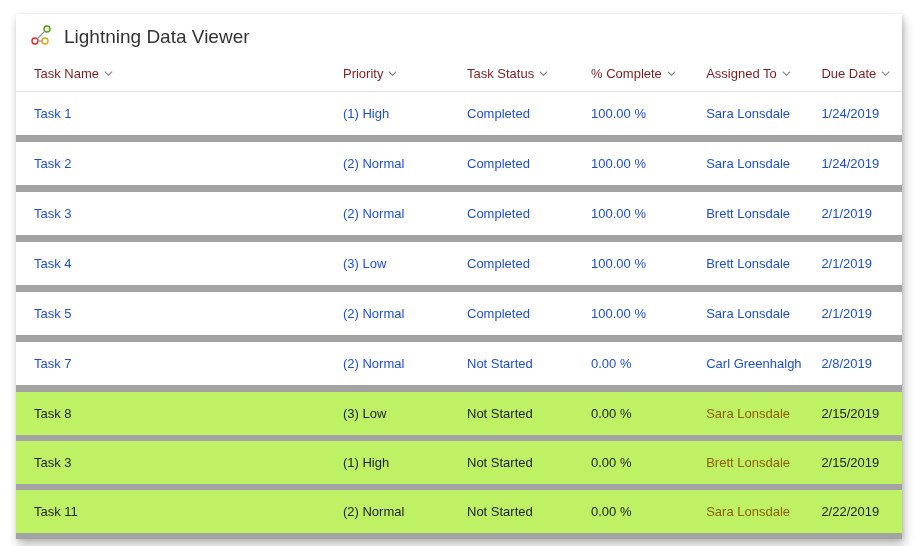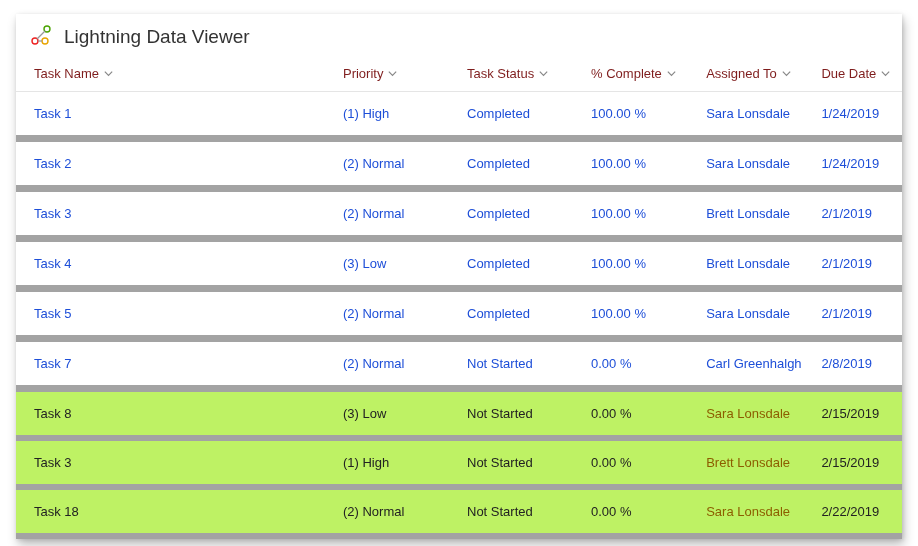--- a/index.html
+++ b/index.html
@@ -214,21 +214,21 @@
         </tr>
         <tr class="body-row highlight">
           <td>Task 3</td>
           <td>(1) High</td>
           <td>Not Started</td>
           <td>0.00 %</td>
           <td class="assigned">Brett Lonsdale</td>
           <td>2/15/2019</td>
         </tr>
         <tr class="body-row highlight">
-          <td>Task 18</td>
+          <td>Task 11</td>
           <td>(2) Normal</td>
           <td>Not Started</td>
           <td>0.00 %</td>
           <td class="assigned">Sara Lonsdale</td>
           <td>2/22/2019</td>
         </tr>
       </tbody>
   </table>
 </div>
 

